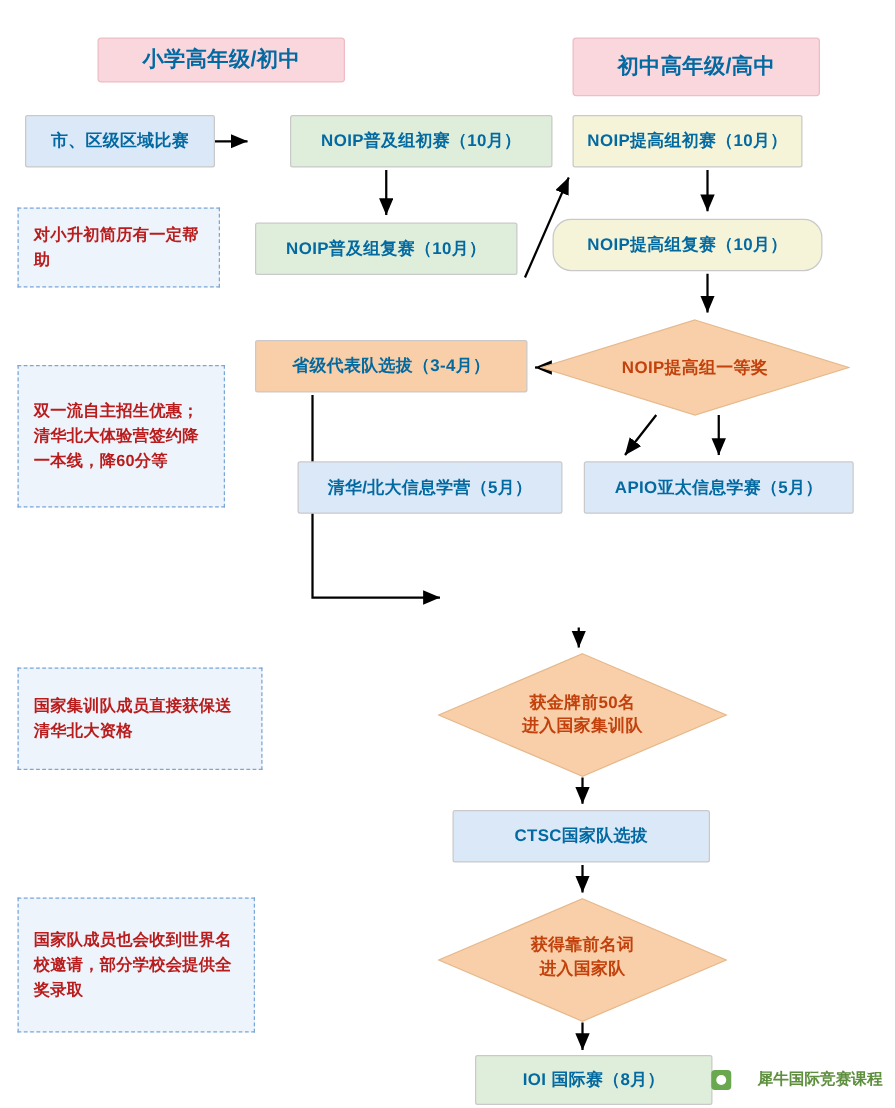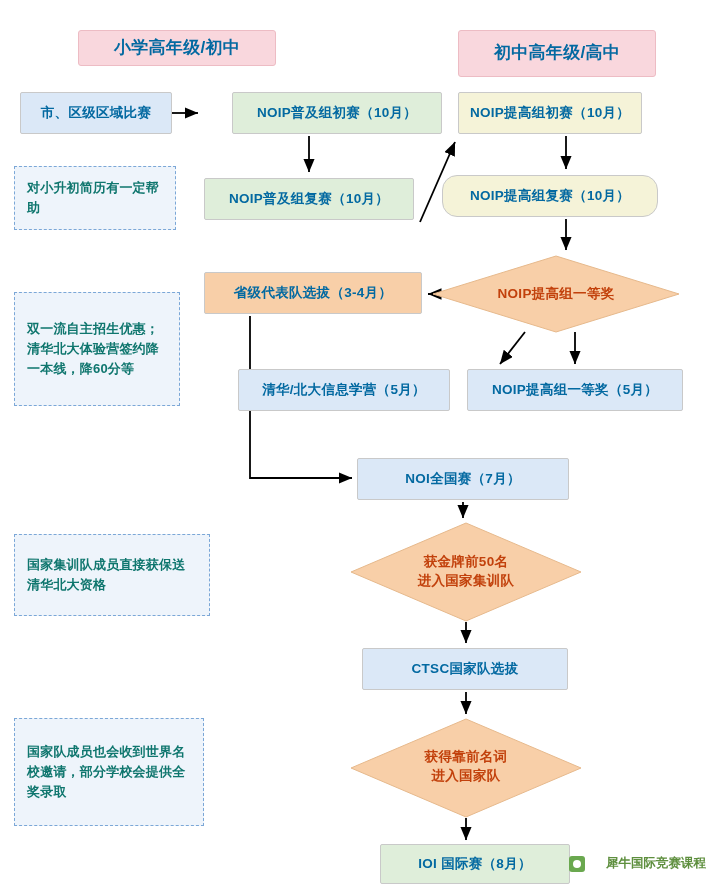--- a/index.html
+++ b/index.html
@@ -40,21 +40,21 @@
   }
   .hdr {
     font-size: 17px;
     border-radius: 3px;
   }
   .note {
     position: absolute;
     box-sizing: border-box;
     border: 1px dashed #7ba7d7;
     background: #eef4fb;
-    color: #0f766e;
+    color: #b91c1c;
     font-size: 13px;
     font-weight: bold;
     line-height: 1.55;
     padding: 10px 12px;
     display: flex;
     align-items: center;
     text-align: left;
     letter-spacing: 0.2px;
   }
   .diamond {
@@ -163,26 +163,23 @@
 
   <div class="node box" style="left:204px;top:272px;width:218px;height:42px;background:#f8cfa8;">
     <span>省级代表队选拔（3-4月）</span>
   </div>
 
   <div class="node box" style="left:238px;top:369px;width:212px;height:42px;background:#dbe8f7;">
     <span>清华/北大信息学营（5月）</span>
   </div>
 
   <div class="node box" style="left:467px;top:369px;width:216px;height:42px;background:#dbe8f7;">
-    <span>NOIP提高组一等奖（5月）</span>
-  </div>
-
-  <div class="node box" style="left:357px;top:458px;width:212px;height:42px;background:#dbe8f7;">
-    <span>NOI全国赛（7月）</span>
-  </div>
+    <span>APIO亚太信息学赛（5月）</span>
+  </div>
+
 
   <div class="node box" style="left:362px;top:648px;width:206px;height:42px;background:#dbe8f7;">
     <span>CTSC国家队选拔</span>
   </div>
 
   <div class="node box" style="left:380px;top:844px;width:190px;height:40px;background:#dfeeda;">
     <span>IOI 国际赛（8月）</span>
   </div>
 
   <div class="diamond" style="left:432px;top:255px;width:248px;height:78px;">

